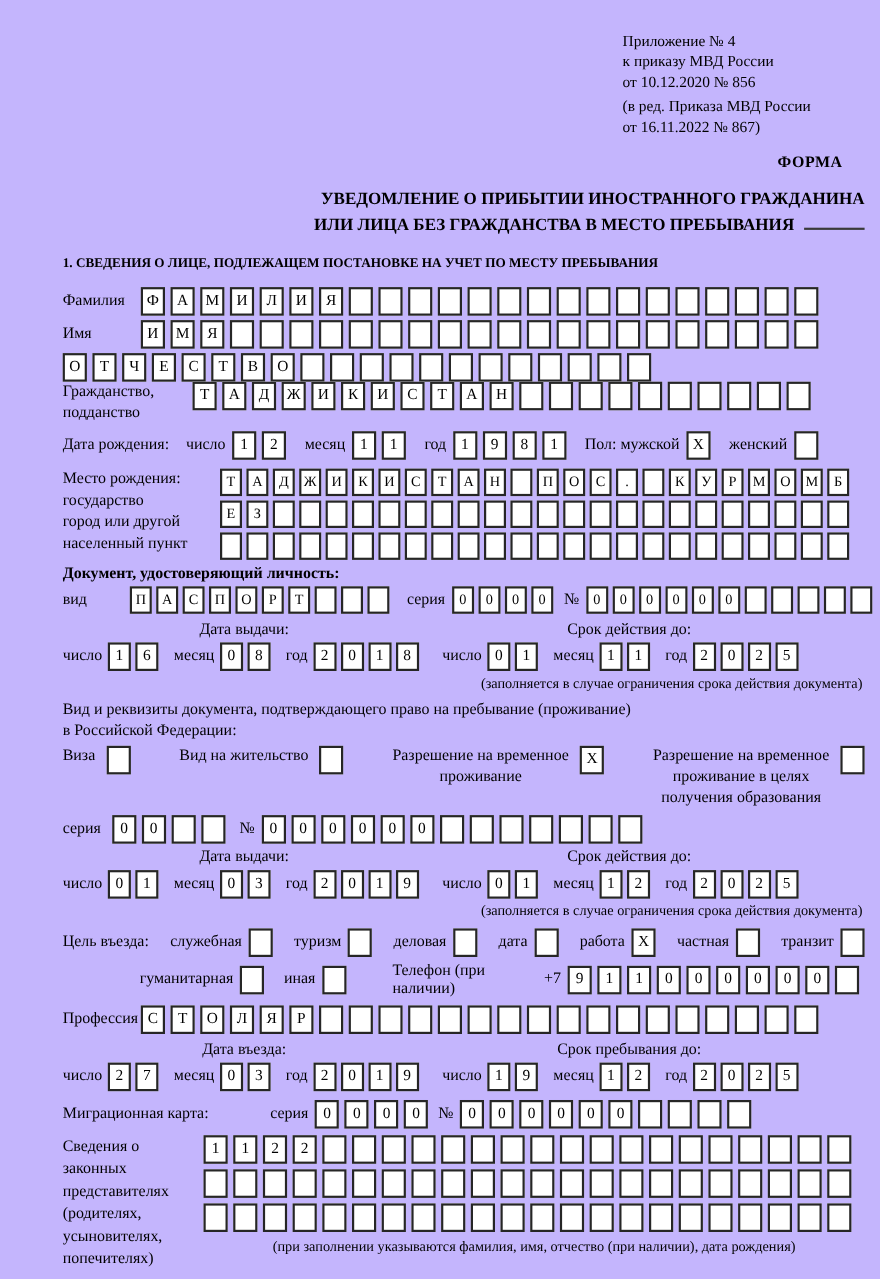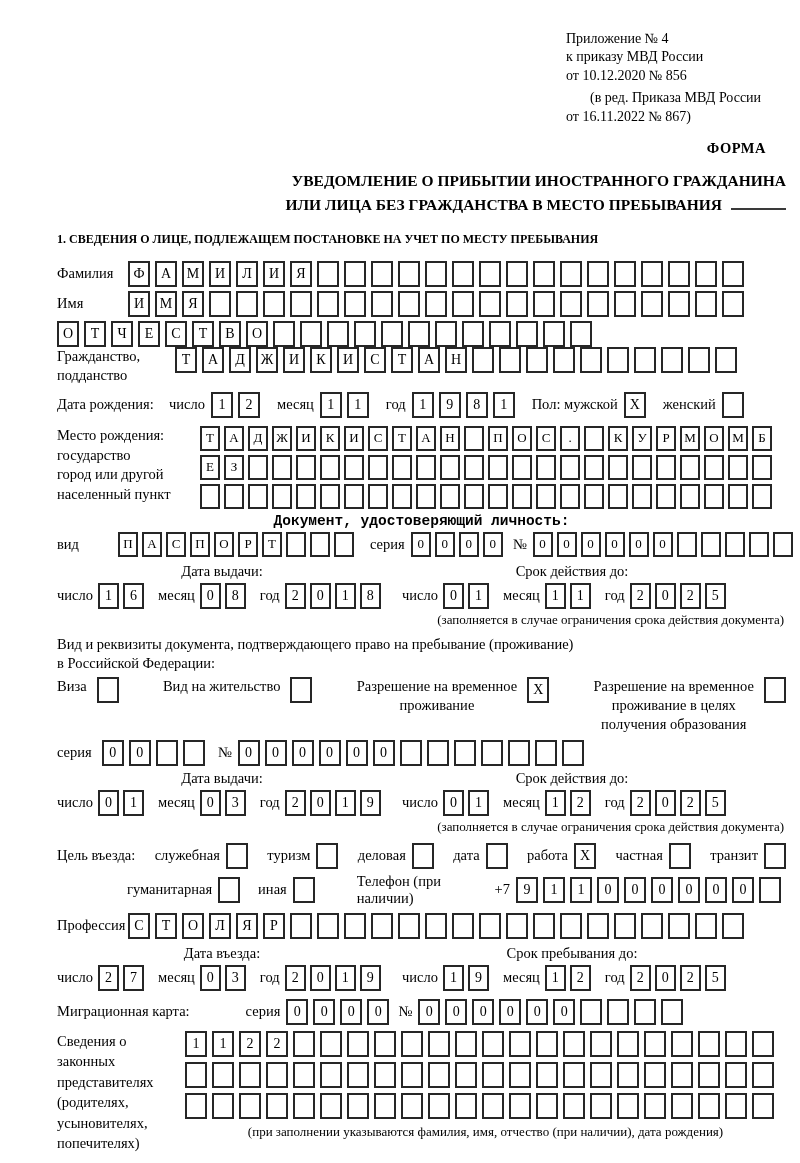--- a/index.html
+++ b/index.html
@@ -1,23 +1,23 @@
 <!DOCTYPE html>
 <html><head>
 <meta charset="utf-8">
 <style>
   html,body{margin:0;padding:0;background:#e8e8e8;}
   .page{
-    position:relative;width:800px;height:1163px;background:#ffffff;color:#000;
+    position:relative;width:800px;height:1163px;background:#c4b5fd;color:#000;
     font-family:"Liberation Serif","DejaVu Serif",serif;font-size:14.5px;
     box-sizing:border-box;padding:30px 14px 0 57px;overflow:hidden;
   }
   
   .hdr{margin-left:509px;font-size:14px;line-height:1.32;}
-  .hdr .g2{margin-top:4px;margin-left:24px;}
+  .hdr .g2{margin-top:4px;}
   .forma{font-weight:bold;text-align:right;padding-right:20px;margin-top:14px;letter-spacing:.5px;}
   .title{font-weight:bold;text-align:right;margin-top:12px;font-size:15.5px;line-height:1.5;}
   .blank{display:inline-block;width:55px;border-bottom:2px solid #3a3a3a;margin-left:9px;}
   .h1{font-weight:bold;margin-top:16px;font-size:12px;white-space:nowrap;}
   
   .frow{display:flex;align-items:center;}
   .top{align-items:flex-start;}
   .lab{flex:none;line-height:1.35;}
   .w61{width:61px}.w71{width:71px}.w112{width:112px}.w118{width:118px}.w143{width:143px}.w147{width:147px}
   .mt2{margin-top:2px}.mt3{margin-top:3px}.mt4{margin-top:4px}.mt6{margin-top:6px}
@@ -25,21 +25,21 @@
   .boxrow{display:inline-flex;flex-wrap:nowrap;flex:none;}
   .box{
     flex:none;display:inline-flex;align-items:center;justify-content:center;
     width:22px;height:26px;border:2px solid #262626;box-sizing:border-box;
     margin-right:5px;font-size:14px;background:#fff;
   }
   .sm .box{width:20px;height:25px;margin-right:4px;font-size:13px;}
   .sublab{flex:none;margin:0 6px 0 12px;}
   .ml0{margin-left:0}
   
-  .ctr{text-align:center;font-weight:bold;font-family:Liberation Mono, monospace;}
+  .ctr{text-align:left;font-weight:bold;}
   
   .dpair{display:flex;align-items:flex-end;}
   .dhalf{width:345px;flex:none;}
   .dhalf2{flex:1;}
   .dlab{text-align:center;width:330px;margin-bottom:3px;}
   .dhalf2 .dlab{width:340px;}
   .dline{display:flex;align-items:center;}
   .dline .sublab{margin:0 5px 0 0;}
   .dline .boxrow{margin-right:10px;}
   .dline .box{width:21px;margin-right:4px;}

